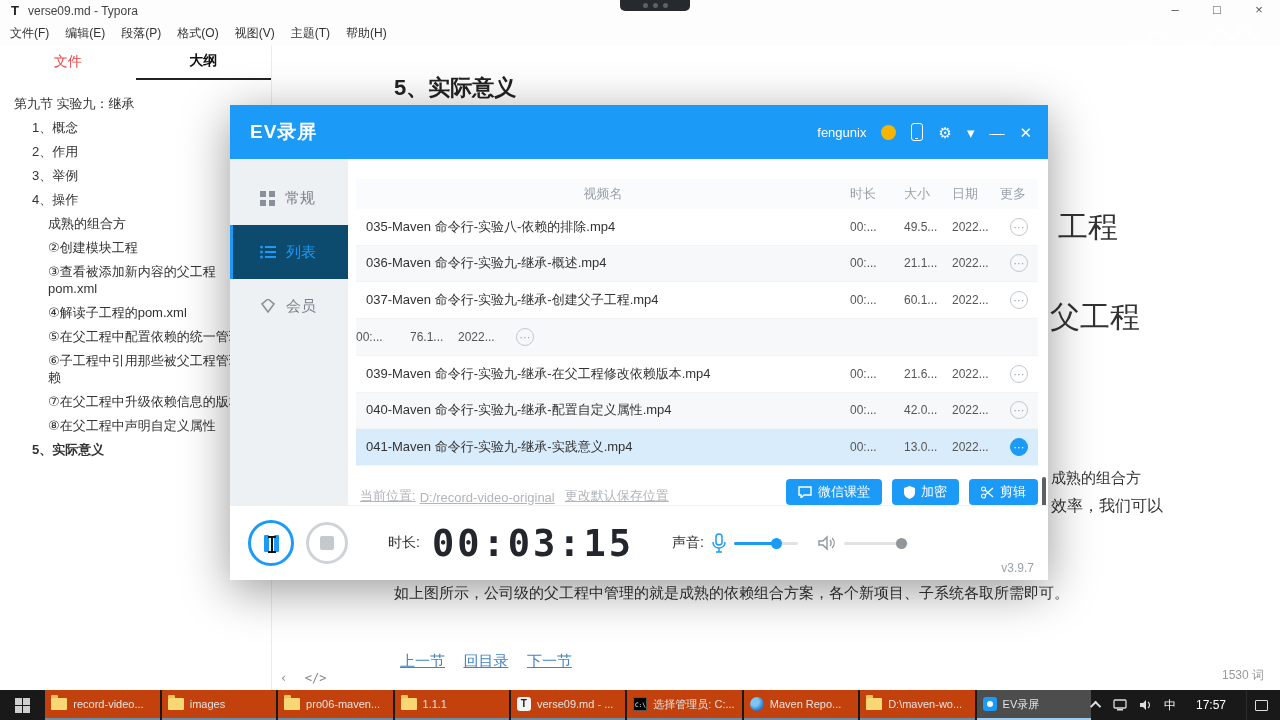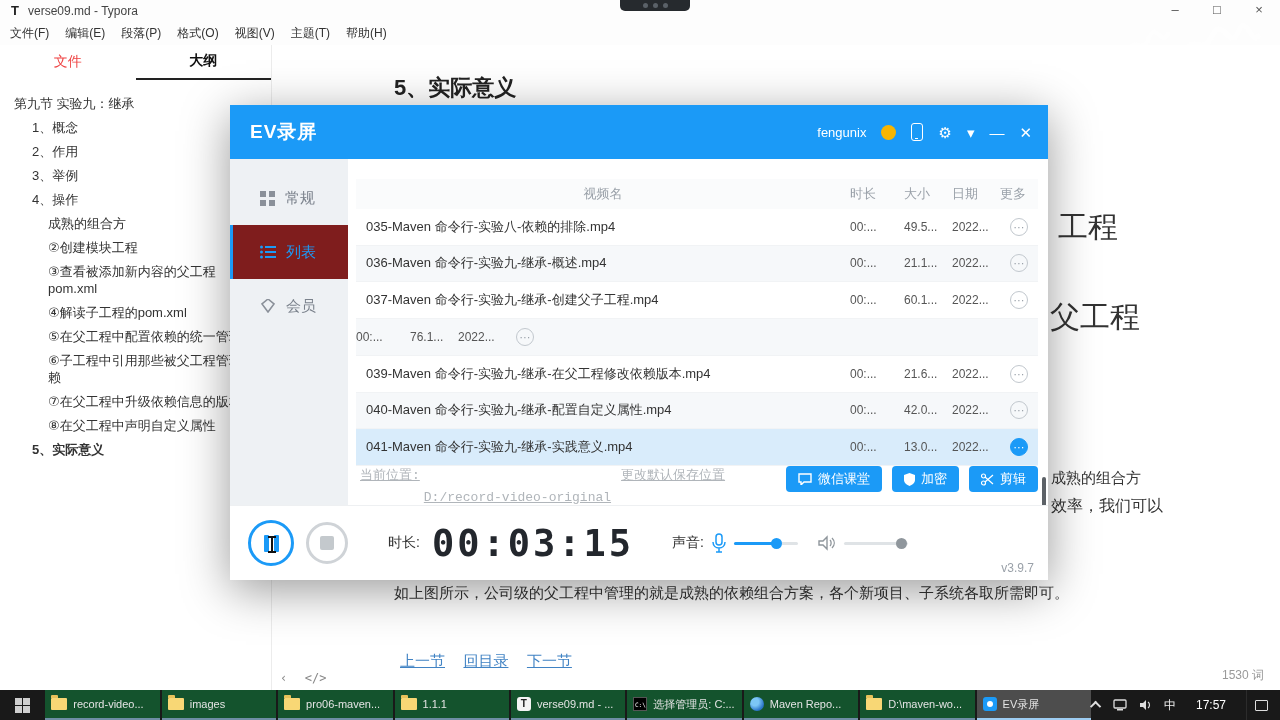--- a/index.html
+++ b/index.html
@@ -52,40 +52,40 @@
   .ev-tb-right { margin-left:auto; display:flex; align-items:center; gap:15px; }
   .ev-account { color:#fff; font-size:13px; }
   .ev-avatar { width:15px; height:15px; border-radius:50%; background:#f7b500; }
   .ev-tbicon { color:#fff; font-size:15px; line-height:1; }
   .ev-phone { width:12px; height:18px; border:1.5px solid #fff; border-radius:3px; position:relative; }
   .ev-phone::after { content:""; position:absolute; left:3px; bottom:1px; width:3px; height:1.5px; background:#fff; }
 
   .ev-body { position:absolute; top:54px; left:0; right:0; bottom:75px; display:flex; }
   .ev-side { width:118px; background:#eef1f4; padding-top:12px; }
   .ev-sitem { height:54px; display:flex; align-items:center; padding-left:30px; gap:10px; color:#7b828c; font-size:15px; }
-  .ev-sitem.active { background:#7f1d1d; color:#1b9af7; border-left:3px solid #1b9af7; padding-left:27px; }
+  .ev-sitem.active { background:#0c4a6e; color:#1b9af7; border-left:3px solid #1b9af7; padding-left:27px; }
   .ev-sitem svg { flex:0 0 auto; }
 
   .ev-main { flex:1; position:relative; padding:20px 10px 0 8px; display:flex; flex-direction:column; }
   .ev-thead { display:flex; height:30px; align-items:center; background:#fafbfc; color:#9aa1a9; font-size:13px; }
   .ev-row { display:flex; height:37px; align-items:center; border-bottom:1px solid #f1f3f5; font-size:13px; color:#333; background:#fff; }
   .ev-row.alt { background:#f6f8fa; }
   .ev-row.selected { background:#d9ecfb; }
   .c-name { flex:1; padding-left:10px; white-space:nowrap; overflow:hidden; }
   .c-dur { width:54px; font-size:12px; color:#555; }
   .c-size { width:48px; font-size:12px; color:#555; }
   .c-date { width:48px; font-size:12px; color:#555; }
   .c-more { width:38px; text-align:center; }
   .h-name { flex:1; text-align:center; }
   .h-dur { width:54px; } .h-size { width:48px; } .h-date { width:48px; } .h-more { width:38px; }
   .more-icon { display:inline-block; width:18px; height:18px; border:1px solid #c2c8ce; border-radius:50%; color:#9aa1a9; font-size:11px; line-height:16px; }
   .ev-row.selected .more-icon { background:#1b9af7; border-color:#1b9af7; color:#fff; }
   .ev-scrollthumb { position:absolute; right:2px; top:318px; width:4px; height:48px; background:#5c6166; border-radius:2px; }
 
-  .ev-pathrow { flex:1; display:flex; align-items:flex-start; font-size:13px; color:#b0b5ba;font-family:Liberation Mono, monospace; }
+  .ev-pathrow { flex:1; display:flex; align-items:flex-end; font-size:13px; color:#b0b5ba; }
   .ev-path-label { text-decoration:underline; margin-left:4px; }
   .ev-path { text-decoration:underline; margin-left:4px; color:#b0b5ba;margin-top:24px; }
   .ev-changepath { text-decoration:underline; margin-left:10px; color:#b0b5ba; }
   .ev-btns { margin-left:auto; display:flex; gap:10px; }
   .ev-btn { height:26px; background:#1b9af7; color:#fff; border:none; border-radius:4px; font-size:13px; display:flex; align-items:center; gap:6px; padding:0 12px; font-family:inherit; }
 
   .ev-controls { position:absolute; left:0; right:0; bottom:0; height:75px; background:#fff; border-top:1px solid #eef0f2; display:flex; align-items:center; }
   .pause-btn { position:relative; width:46px; height:46px; border-radius:50%; border:3px solid #1b9af7; margin-left:18px; display:flex; align-items:center; justify-content:center; gap:5px; background:#fff; }
   .pause-btn i { width:5px; height:17px; background:#1b9af7; border-radius:1px; }
   .cursor-ibeam { position:absolute; left:20px; top:14px; width:2px; height:15px; background:#111; }
@@ -101,21 +101,21 @@
   .slider .thumb { position:absolute; top:-4px; width:11px; height:11px; border-radius:50%; background:#1b9af7; }
   .slider.gray .fill { background:#c9cdd1; }
   .slider.gray .thumb { background:#8f969c; }
   .ev-version { position:absolute; right:14px; bottom:5px; font-size:12px; color:#9aa1a9; }
 
   
   .taskbar { position:absolute; left:0; bottom:0; width:1280px; height:30px; background:#191919; display:flex; align-items:stretch; }
   .tb-start { width:46px; display:flex; align-items:center; justify-content:center; }
   .win-logo { display:grid; grid-template-columns:7px 7px; grid-template-rows:7px 7px; gap:1px; }
   .win-logo i { background:#cfcfcf; }
-  .tb-app { width:116px; margin-right:2px; background:#14532d; display:flex; align-items:center; gap:6px; padding:0 6px; border-bottom:2px solid #6e8ea5; }
+  .tb-app { width:116px; margin-right:2px; background:#c2410c; display:flex; align-items:center; gap:6px; padding:0 6px; border-bottom:2px solid #6e8ea5; }
   .tb-app.active { background:#4d4d4d; border-bottom-color:#9ecdf2; }
   .tb-app .lbl { font-size:11px; color:#e4e4e4; white-space:nowrap; overflow:hidden; text-overflow:ellipsis; }
   .ic-folder { width:16px; height:12px; background:#f8d775; border-radius:1px; position:relative; flex:0 0 auto; }
   .ic-folder::before { content:""; position:absolute; top:-3px; left:0; width:7px; height:3px; background:#e8c25a; border-radius:1px 1px 0 0; }
   .ic-typora { width:14px; height:14px; background:#f4f4f4; border-radius:3px; color:#222; font-size:10px; font-weight:bold; text-align:center; line-height:14px; flex:0 0 auto; }
   .ic-cmd { width:14px; height:14px; background:#000; border:1px solid #555; color:#fff; font-size:6px; line-height:13px; text-align:center; flex:0 0 auto; font-family:"DejaVu Sans Mono",monospace; }
   .ic-browser { width:14px; height:14px; border-radius:50%; background:radial-gradient(circle at 35% 35%, #7cc6f5 30%, #2a74c9 70%); flex:0 0 auto; }
   .ic-ev { width:14px; height:14px; border-radius:3px; background:#1b9af7; position:relative; flex:0 0 auto; }
   .ic-ev::after { content:""; position:absolute; left:4px; top:4px; width:6px; height:6px; border-radius:50%; background:#fff; }
   .tb-tray { margin-left:auto; display:flex; align-items:center; gap:12px; padding-right:4px; }

